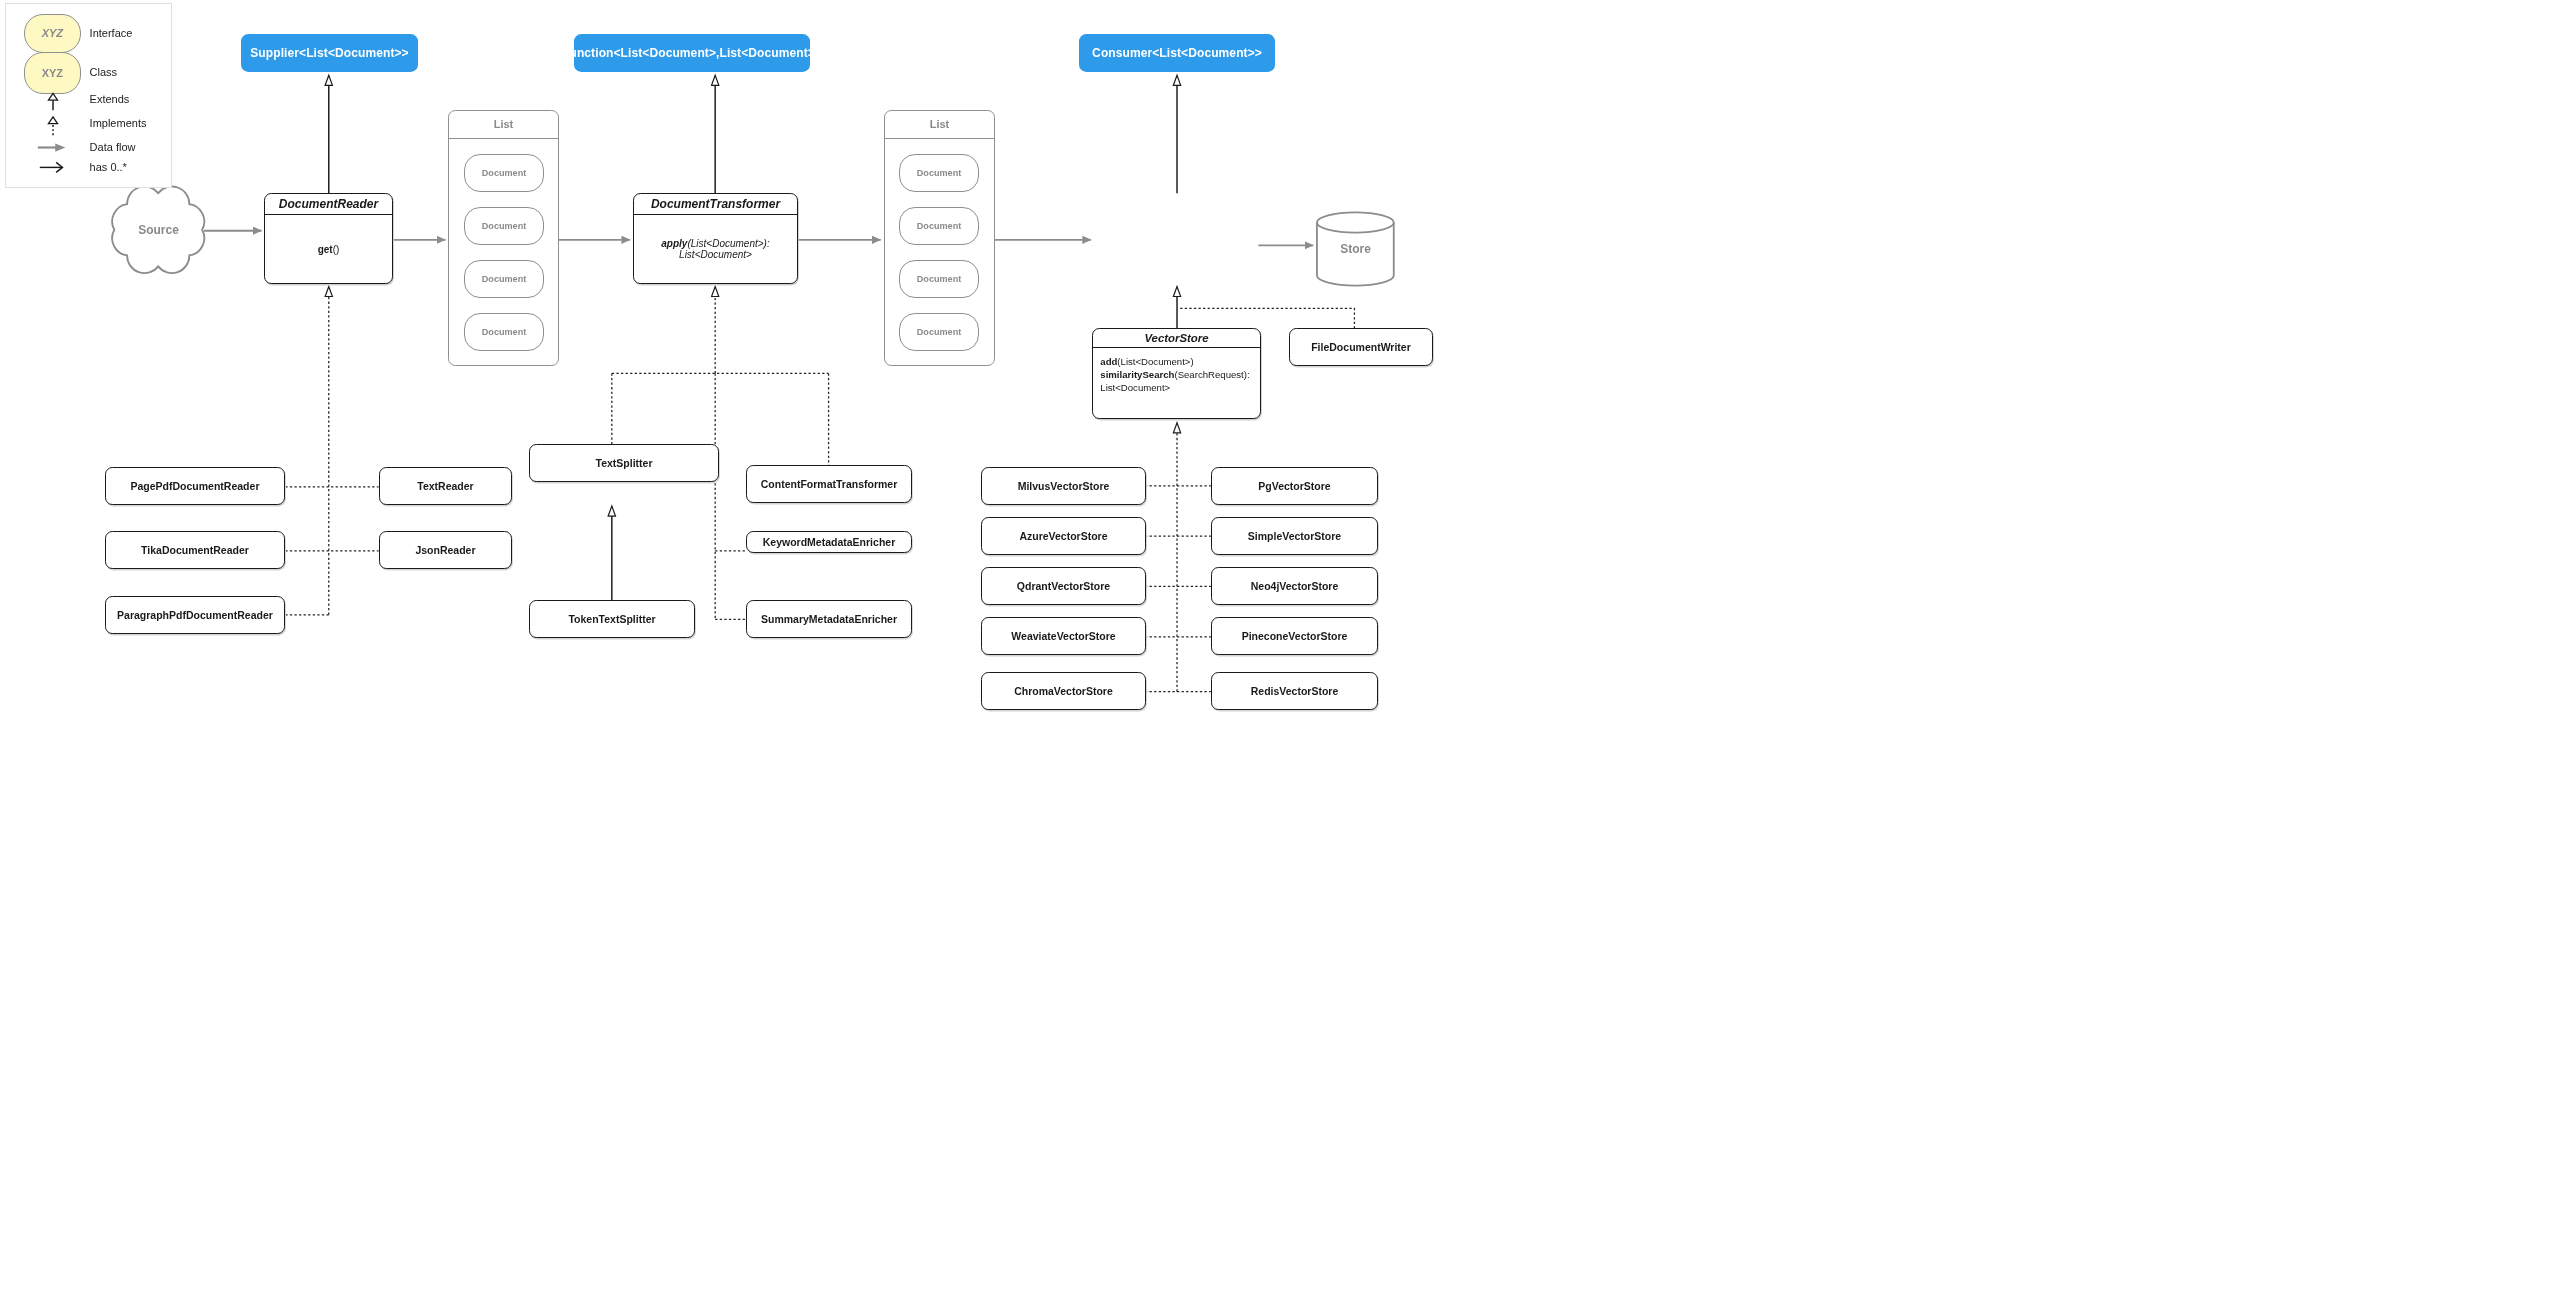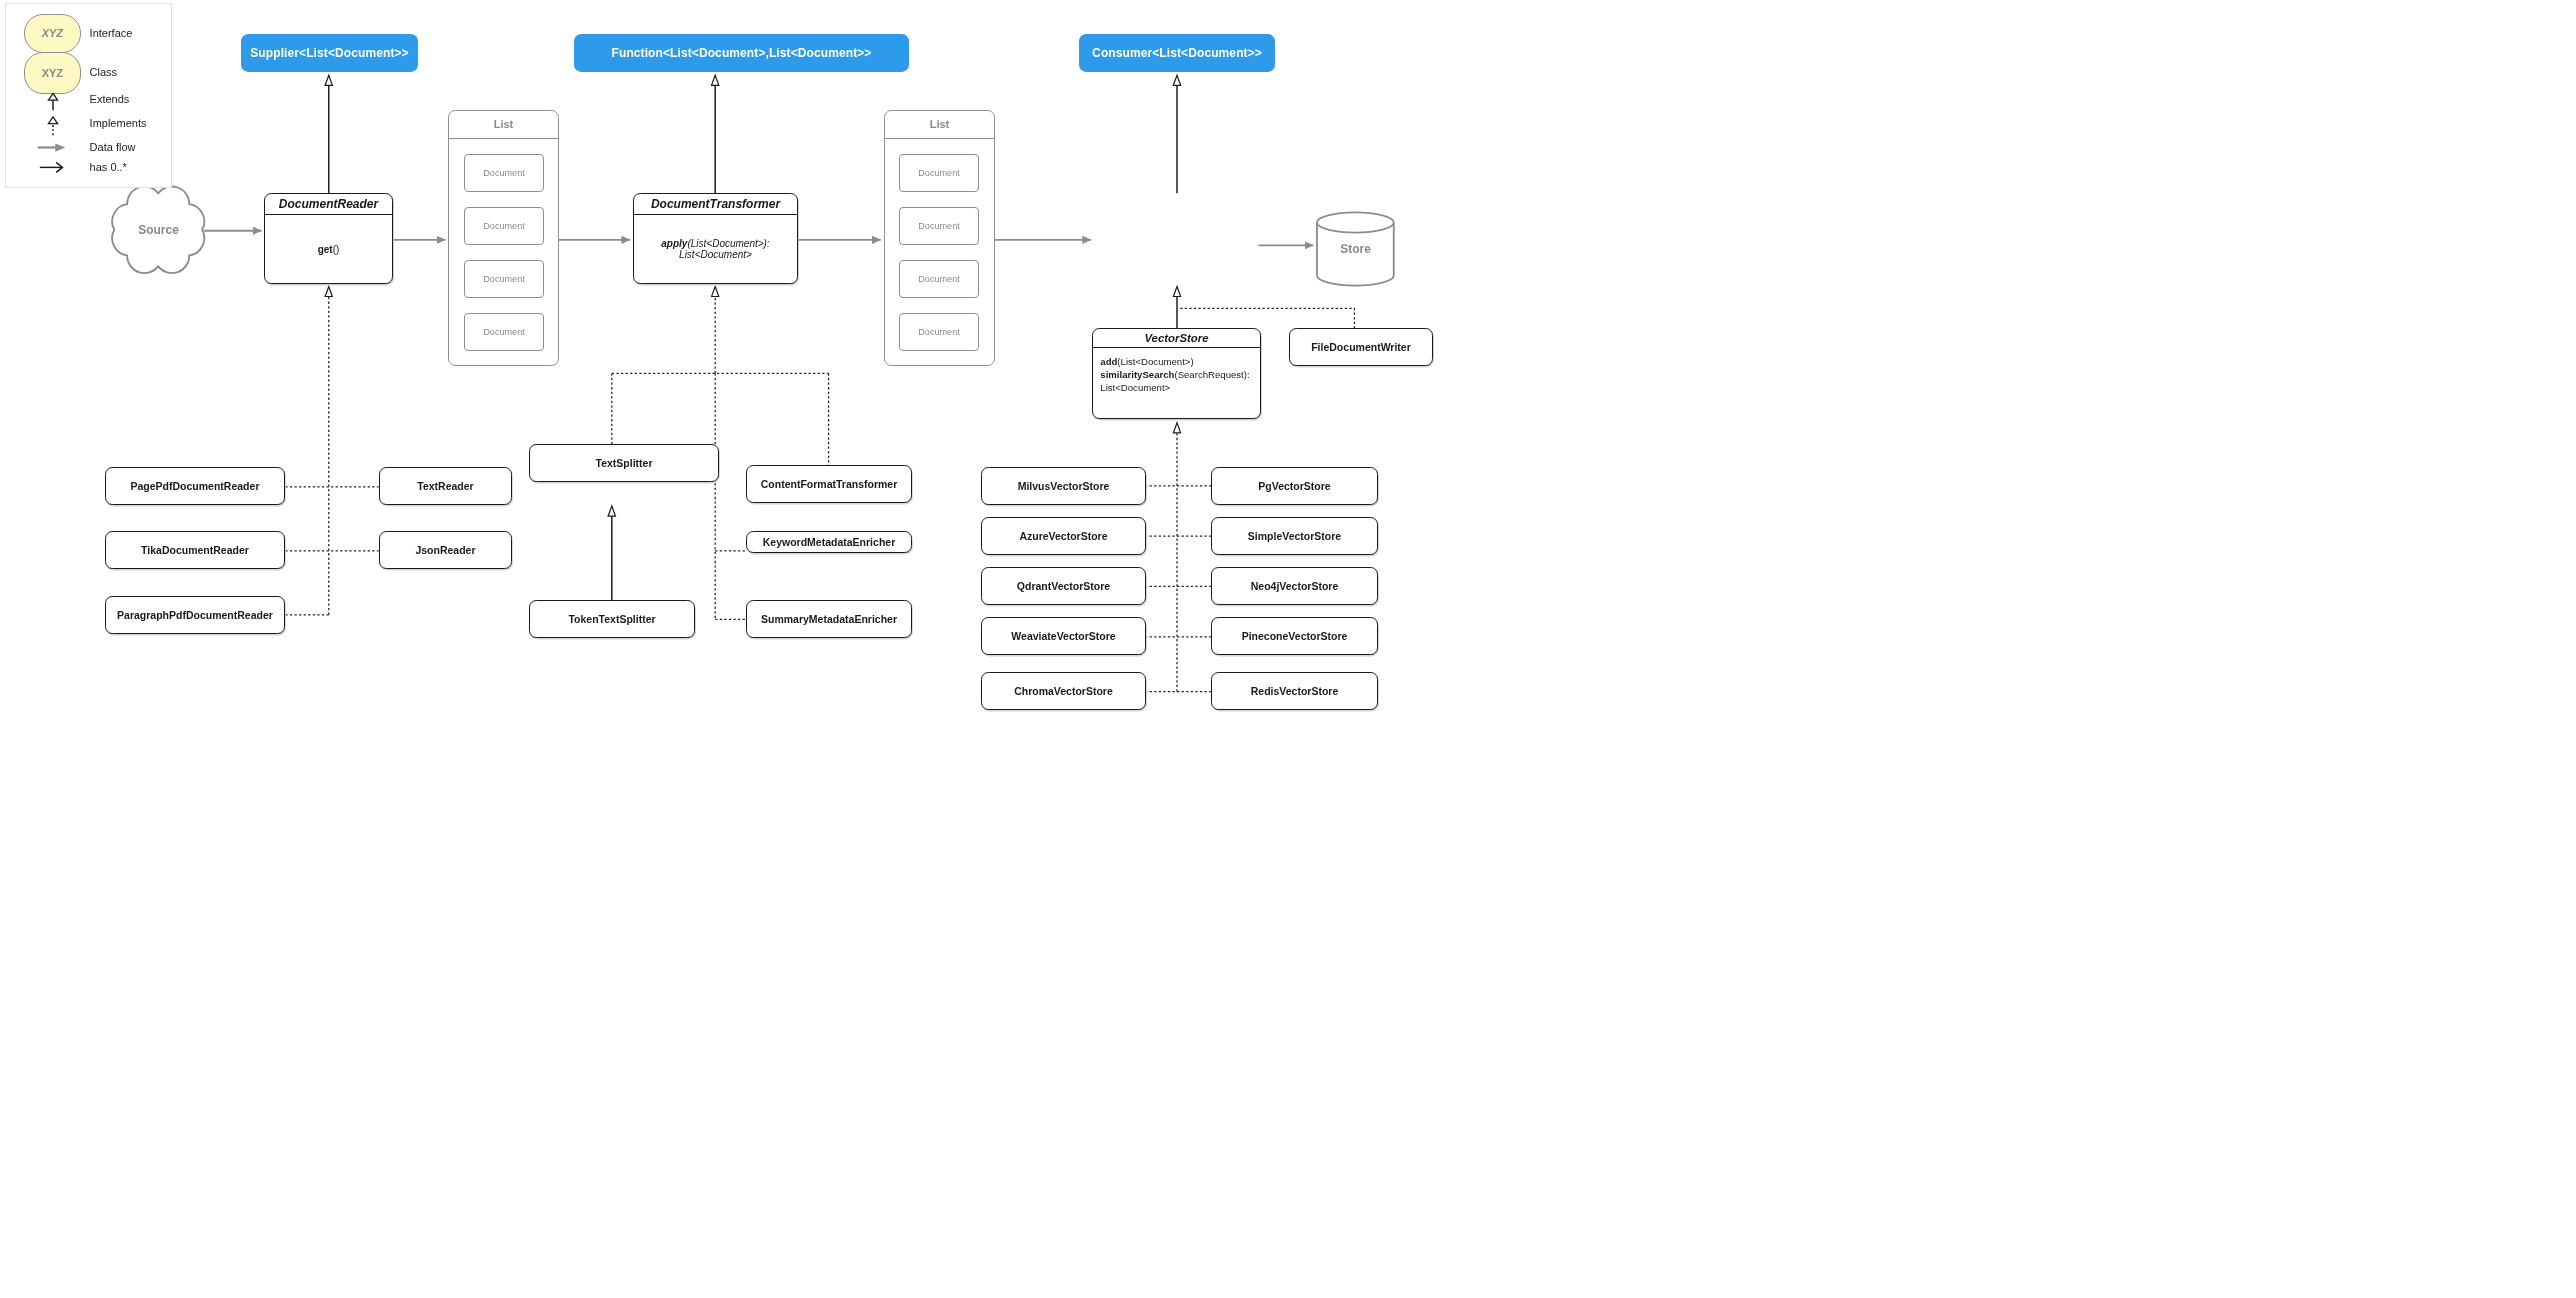--- a/index.html
+++ b/index.html
@@ -23,22 +23,22 @@
   .it{font-style:italic;}
 
   
   .cls{background:#fff;border:1.8px solid #1a1a1a;border-radius:7.3px;box-shadow:0.9px 1.4px 0 #d4d4d4;
        display:flex;align-items:center;justify-content:center;font-weight:bold;font-size:10.5px;text-align:center;}
 
   
   .glist{background:#fff;border:1.8px solid #8f8f8f;border-radius:7.3px;}
   .glist .ghd{border-bottom:1.8px solid #8f8f8f;text-align:center;color:#8a8a8a;font-weight:bold;
               font-size:11px;padding:7.3px 0;}
-  .gdoc{position:absolute;background:#fff;border:1.8px solid #8f8f8f;border-radius:4px;color:#8a8a8a;
-        font-weight:normal;font-size:9.1px;display:flex;align-items:center;justify-content:center;}
+  .gdoc{position:absolute;background:#fff;border:1.8px solid #8f8f8f;border-radius:16px;color:#8a8a8a;
+        font-weight:bold;font-size:9.1px;display:flex;align-items:center;justify-content:center;}
 
   .shape-label{position:absolute;z-index:3;color:#8a8a8a;font-weight:bold;font-size:12px;
                display:flex;align-items:center;justify-content:center;}
 
   
   #legend{position:absolute;left:4.6px;top:2.7px;width:165px;height:183px;background:#fff;
           border:0.9px solid #e0e0e0;z-index:2;}
   .lg-box{position:absolute;border:1.8px solid #8f8f8f;border-radius:19px;background:#fef9c3;
           display:flex;align-items:center;justify-content:center;color:#8a8a8a;font-size:11px;}
   .lg-label{position:absolute;font-size:11px;color:#222;}
@@ -134,21 +134,21 @@
     <div class="lg-label" style="left:84px;top:137px;">Data flow</div>
 
     <svg class="lg-ic" style="left:32px;top:157px;" width="29" height="12.8" viewBox="0 0 32 14">
       <line x1="2" y1="7" x2="27" y2="7" stroke="#1a1a1a" stroke-width="1.6"></line>
       <path d="M20,1.5 L27,7 L20,12.5" fill="none" stroke="#1a1a1a" stroke-width="1.6"></path>
     </svg>
     <div class="lg-label" style="left:84px;top:157px;">has 0..*</div>
   </div>
 
   <div class="node blue" style="left:241px;top:34px;width:177px;height:38px;">Supplier&lt;List&lt;Document&gt;&gt;</div>
-  <div class="node blue" style="left:574px;top:34px;width:335px;height:38px;">Function&lt;List&lt;Document&gt;,List&lt;Document&gt;&gt;</div>
+  <div class="node blue" style="left:574px;top:34px;width:236px;height:38px;">Function&lt;List&lt;Document&gt;,List&lt;Document&gt;&gt;</div>
   <div class="node blue" style="left:1079px;top:34px;width:196px;height:38px;">Consumer&lt;List&lt;Document&gt;&gt;</div>
 
   <div class="shape-label" style="left:122px;top:220px;width:73px;height:20px;">Source</div>
   <div class="shape-label" style="left:1319px;top:239px;width:73px;height:20px;">Store</div>
 
   <div class="node iface" style="left:264px;top:193px;width:129px;height:91px;">
     <div class="hd">DocumentReader</div>
     <div class="bd">
       <span><span class="m-name">get</span><span>()</span></span>
     </div>

